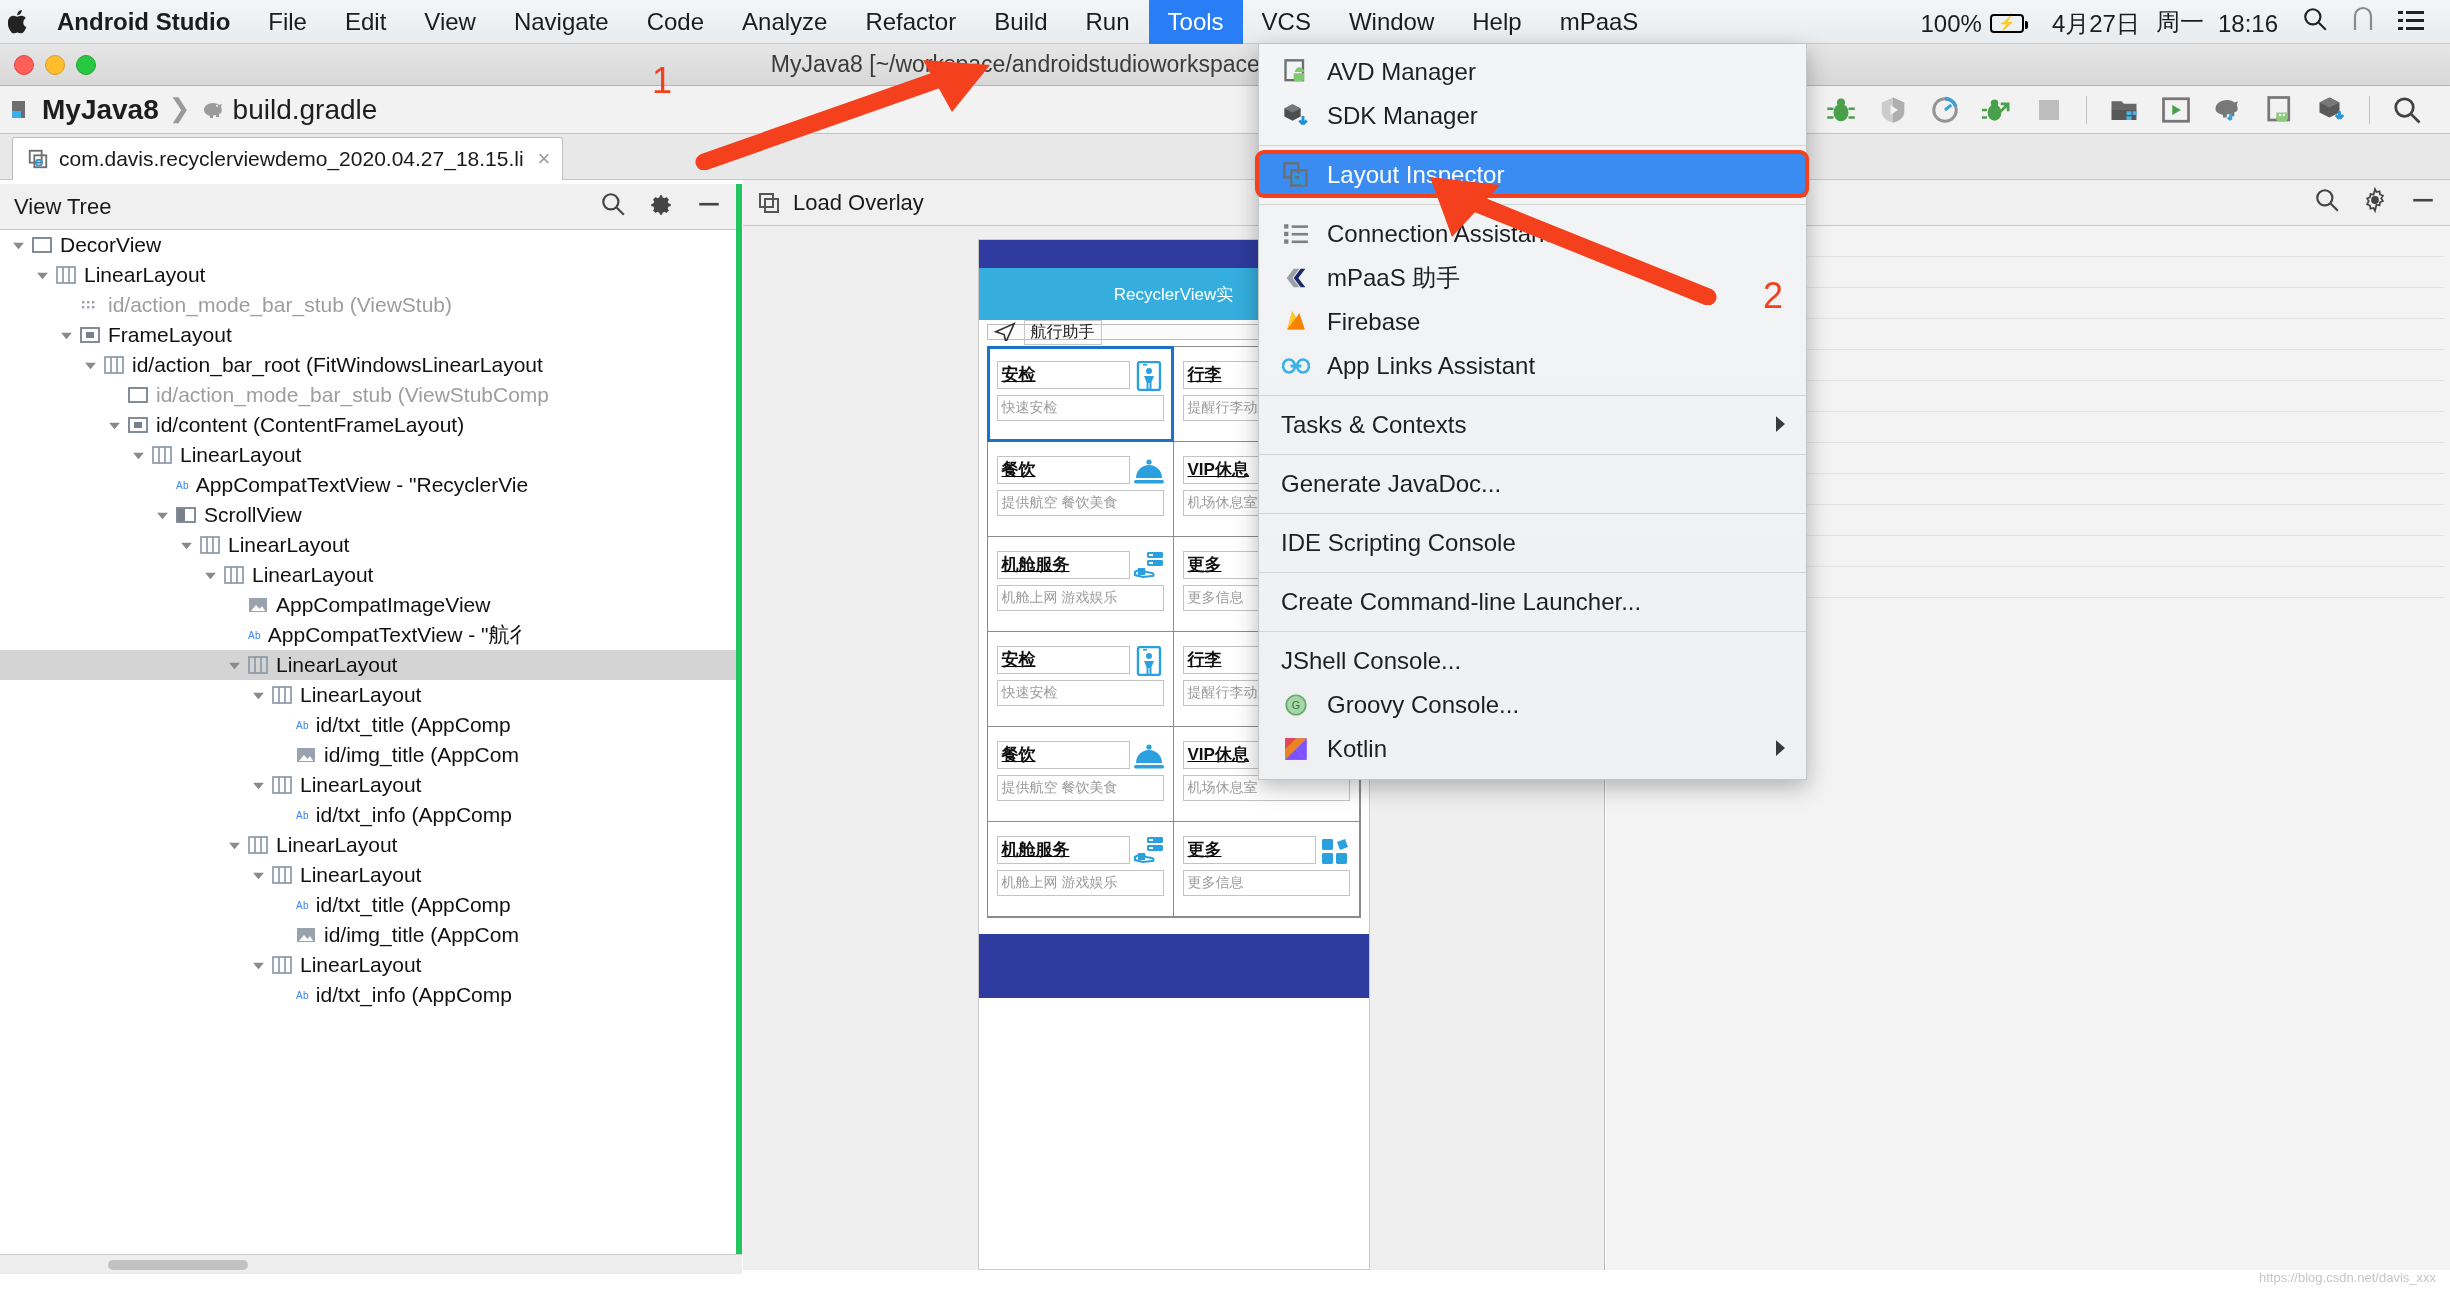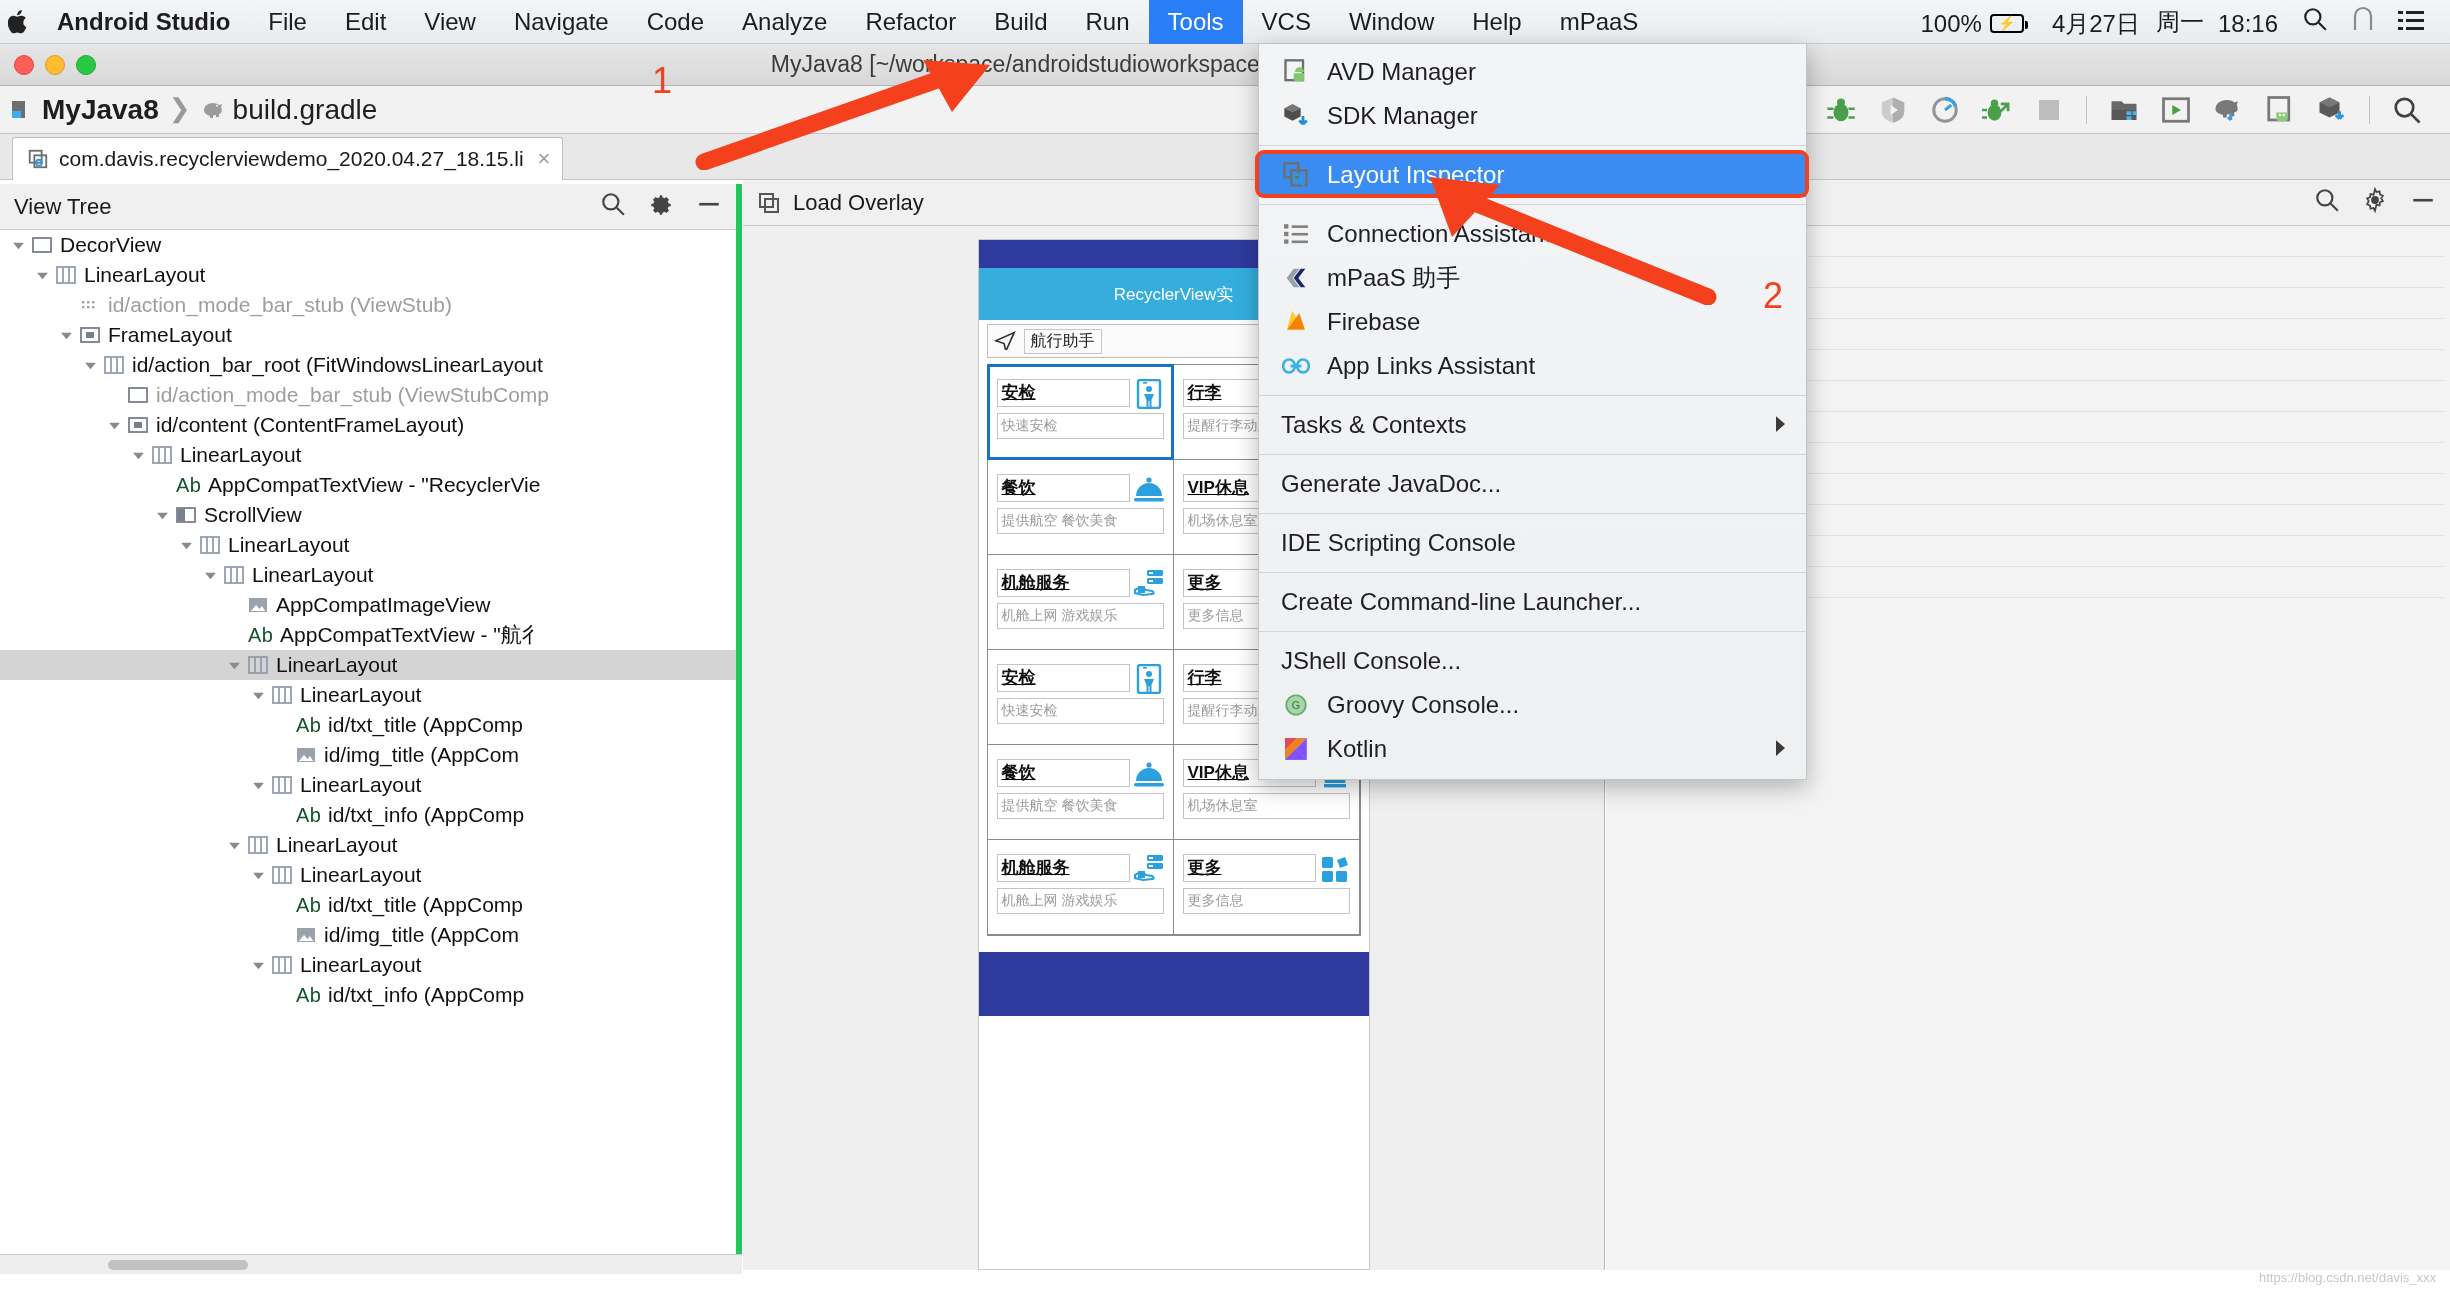--- a/index.html
+++ b/index.html
@@ -104,41 +104,41 @@
     color:#111; white-space:nowrap;
   }
   .trow.sel { background:#d4d4d4; }
   .trow.dim { color:#9d9d9d; }
   .twist {
     width:20px; height:30px; display:inline-flex; align-items:center; justify-content:center;
     flex:0 0 20px;
   }
   .twist svg { width:13px; height:13px; }
   .ticon { width:22px; height:22px; margin:0 7px 0 3px; flex:0 0 22px; }
-  .ab { font-size:20px; color:#14532d; margin:0 7px 0 4px; letter-spacing:.3px; }
+  .ab { font-size:10px; color:#3b82f6; margin:0 7px 0 4px; letter-spacing:.3px; }
 
   
   .center {
     position:absolute; left:743px; top:0; width:862px; height:1090px;
     background:#efefef; border-right:1px solid #b9b9b9;
   }
   .preview-wrap {
     position:absolute; left:0; top:46px; right:0; bottom:0; overflow:hidden;
     display:flex; justify-content:center; padding-top:13px;
   }
   .device { width:392px; background:#fff; border:1px solid #c9c9c9; }
   .dev-statusbar { height:28px; background:#2f3b9e; }
   .dev-appbar {
     height:52px; background:#35aedd; color:#fff; font-size:17px;
     display:flex; align-items:center; justify-content:center;
   }
   .dev-body { background:#fff; padding:4px 8px 8px 8px; }
   .dev-section {
     display:flex; align-items:center; gap:8px; border:1px solid #bdbdbd;
-    background:#fbfbfb; height:34px; padding:0 6px; margin-bottom:6px;
+    background:#fbfbfb; height:16px; padding:0 6px; margin-bottom:6px;
   }
   .dev-section .stitle { font-size:16px; color:#1d1d1d; border:1px solid #c6c6c6; padding:1px 6px; }
   .grid { display:grid; grid-template-columns:1fr 1fr; border:1px solid #8b8b8b; }
   .cell {
     border:1px solid #8b8b8b; margin:-1px 0 0 -1px; padding:14px 9px 20px 9px;
     background:#fff; position:relative;
   }
   .cell.hl { outline:3px solid #1a73c4; outline-offset:-3px; z-index:2; }
   .cell-top { display:flex; align-items:flex-start; gap:4px;text-decoration:underline; }
   .cell-title {

